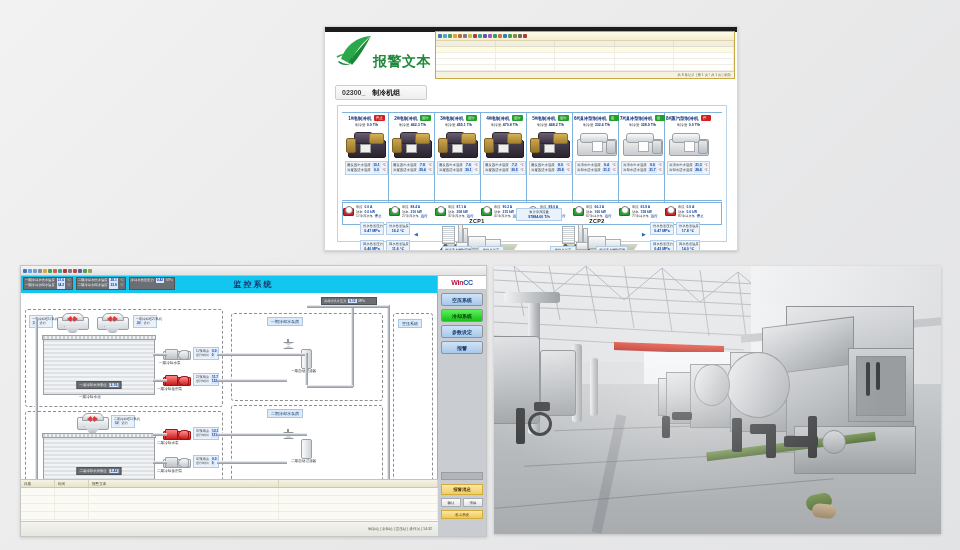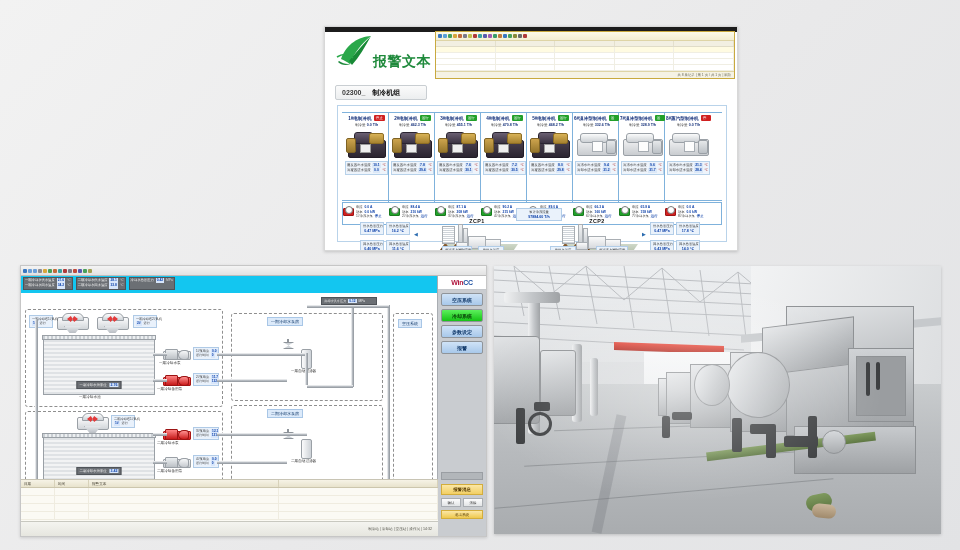--- a/index.html
+++ b/index.html
@@ -1041,20 +1041,21 @@
             </div>
         </div>
         <div class="kpi">
           <div class="ln">
               <span>冷却水总管压力</span>
               <span class="v">0.42</span>
               <span class="u">MPa</span>
             </div>
         </div>
       </div>
+      <div class="title">监控系统</div>
     </div>
 
     <div class="wc-canvas">
 
       <div class="dashbox" style="left:4px;top:16px;width:196px;height:96px;"></div>
       <div class="dashbox" style="left:4px;top:118px;width:196px;height:78px;"></div>
       <div class="dashbox" style="left:210px;top:20px;width:150px;height:86px;"></div>
       <div class="dashbox" style="left:210px;top:112px;width:150px;height:84px;"></div>
       <div class="dashbox" style="left:372px;top:20px;width:38px;height:176px;"></div>
 

